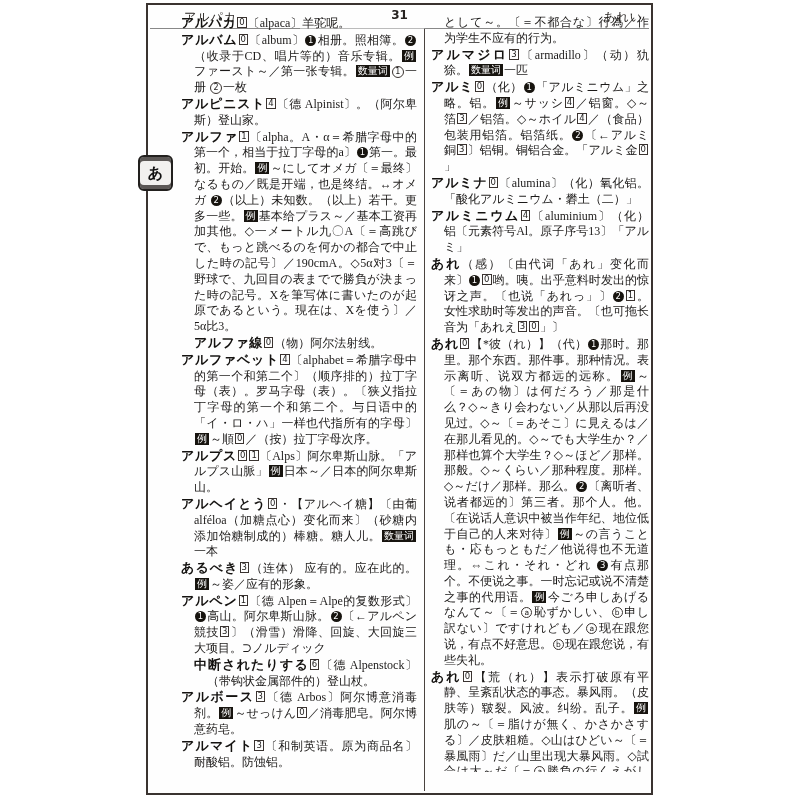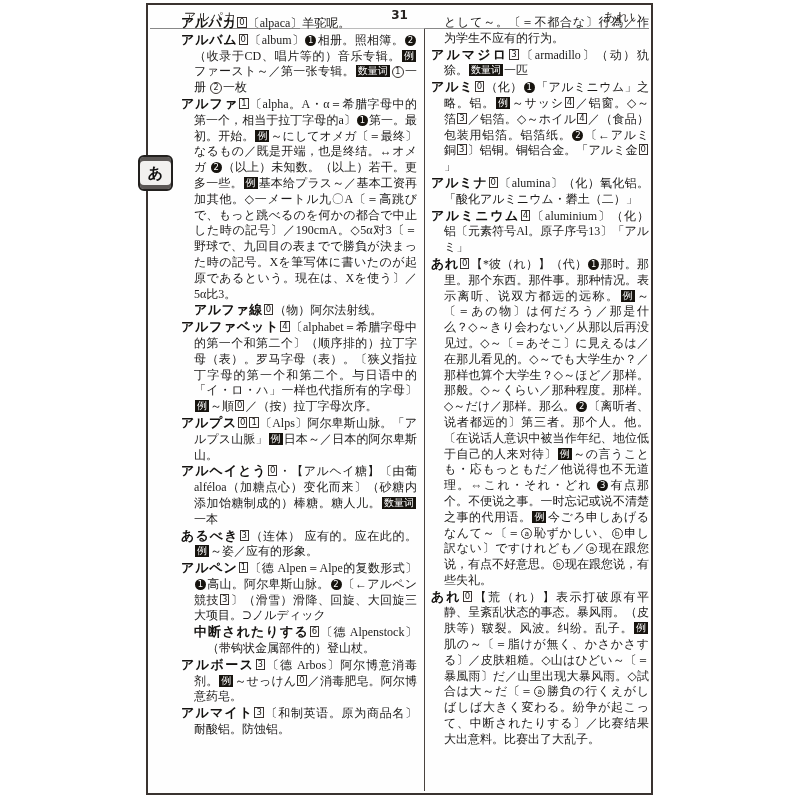--- a/index.html
+++ b/index.html
@@ -59,36 +59,38 @@
   <span class="pn">31</span>
   <span class="gr">あれい</span>
 </div>
 <div class="hdr-rule"></div>
 
 <div class="col-divider"></div>
 
 <div class="col left" id="col-left">
     <p class="entry"><span class="hw">アルパカ</span><span class="tk-b">0</span>〔alpaca〕羊驼呢。</p>
     <p class="entry"><span class="hw">アルバム</span><span class="tk-b">0</span>〔album〕<span class="tk-c">1</span>相册。照相簿。<span class="tk-c">2</span>（收录于CD、唱片等的）音乐专辑。<span class="tk-r">例</span>ファースト～／第一张专辑。<span class="tk-r">数量词</span><span class="tk-o">1</span>一册 <span class="tk-o">2</span>一枚</p>
+    <p class="entry"><span class="hw">アルピニスト</span><span class="tk-b">4</span>〔德 Alpinist〕。（阿尔卑斯）登山家。</p>
     <p class="entry"><span class="hw">アルファ</span><span class="tk-b">1</span>〔alpha。Α・α＝希腊字母中的第一个，相当于拉丁字母的a〕<span class="tk-c">1</span>第一。最初。开始。<span class="tk-r">例</span>～にしてオメガ〔＝最终〕なるもの／既是开端，也是终结。↔オメガ <span class="tk-c">2</span>（以上）未知数。（以上）若干。更多一些。<span class="tk-r">例</span>基本给プラス～／基本工资再加其他。◇一メートル九〇A〔＝高跳びで、もっと跳べるのを何かの都合で中止した時の記号〕／190cmA。◇5α对3〔＝野球で、九回目の表までで勝負が決まった時の記号。Xを筆写体に書いたのが起原であるという。現在は、Xを使う〕／5α比3。</p>
     <p class="entry sub"><span class="hw">アルファ線</span><span class="tk-b">0</span>（物）阿尔法射线。</p>
     <p class="entry"><span class="hw">アルファベット</span><span class="tk-b">4</span>〔alphabet＝希腊字母中的第一个和第二个〕（顺序排的）拉丁字母（表）。罗马字母（表）。〔狭义指拉丁字母的第一个和第二个。与日语中的「イ・ロ・ハ」一样也代指所有的字母〕<span class="tk-r">例</span>～順<span class="tk-b">0</span>／（按）拉丁字母次序。</p>
     <p class="entry"><span class="hw">アルプス</span><span class="tk-b">0</span><span class="tk-b">1</span>〔Alps〕阿尔卑斯山脉。「アルプス山脈」<span class="tk-r">例</span>日本～／日本的阿尔卑斯山。</p>
     <p class="entry"><span class="hw">アルヘイとう</span><span class="tk-b">0</span>・【アルヘイ糖】〔由葡alféloa（加糖点心）变化而来〕（砂糖内添加饴糖制成的）棒糖。糖人儿。<span class="tk-r">数量词</span>一本</p>
     <p class="entry"><span class="hw">あるべき</span><span class="tk-b">3</span>（连体） 应有的。应在此的。<span class="tk-r">例</span>～姿／应有的形象。</p>
     <p class="entry"><span class="hw">アルペン</span><span class="tk-b">1</span>〔德 Alpen＝Alpe的复数形式〕<span class="tk-c">1</span>高山。阿尔卑斯山脉。<span class="tk-c">2</span>〔←アルペン競技<span class="tk-b">3</span>〕（滑雪）滑降、回旋、大回旋三大项目。⊃ノルディック</p>
     <p class="entry sub"><span class="hw">中断されたりする</span><span class="tk-b">6</span>〔德 Alpenstock〕（带钩状金属部件的）登山杖。</p>
     <p class="entry"><span class="hw">アルボース</span><span class="tk-b">3</span>〔德 Arbos〕阿尔博意消毒剂。<span class="tk-r">例</span>～せっけん<span class="tk-b">0</span>／消毒肥皂。阿尔博意药皂。</p>
     <p class="entry"><span class="hw">アルマイト</span><span class="tk-b">3</span>〔和制英语。原为商品名〕耐酸铝。防蚀铝。</p>
   </div>
 <div class="col right" id="col-right">
     <p class="entry cont">として～。〔＝不都合な〕行為／作为学生不应有的行为。</p>
     <p class="entry"><span class="hw">アルマジロ</span><span class="tk-b">3</span>〔armadillo〕（动）犰狳。<span class="tk-r">数量词</span>一匹</p>
     <p class="entry"><span class="hw">アルミ</span><span class="tk-b">0</span>（化）<span class="tk-c">1</span>「アルミニウム」之略。铝。<span class="tk-r">例</span>～サッシ<span class="tk-b">4</span>／铝窗。◇～箔<span class="tk-b">3</span>／铝箔。◇～ホイル<span class="tk-b">4</span>／（食品）包装用铝箔。铝箔纸。<span class="tk-c">2</span>〔←アルミ銅<span class="tk-b">3</span>〕铝铜。铜铝合金。「アルミ金<span class="tk-b">0</span>」</p>
     <p class="entry"><span class="hw">アルミナ</span><span class="tk-b">0</span>〔alumina〕（化）氧化铝。「酸化アルミニウム・礬土（二）」</p>
     <p class="entry"><span class="hw">アルミニウム</span><span class="tk-b">4</span>〔aluminium〕（化）铝〔元素符号Al。原子序号13〕「アルミ」</p>
+    <p class="entry"><span class="hw">あれ</span>（感）〔由代词「あれ」变化而来〕<span class="tk-c">1</span><span class="tk-b">0</span>哟。咦。出乎意料时发出的惊讶之声。〔也说「あれっ」〕<span class="tk-c">2</span><span class="tk-b">1</span>。女性求助时等发出的声音。〔也可拖长音为「あれえ<span class="tk-b">3</span><span class="tk-b">0</span>」〕</p>
     <p class="entry"><span class="hw">あれ</span><span class="tk-b">0</span>【*彼（れ）】（代）<span class="tk-c">1</span>那时。那里。那个东西。那件事。那种情况。表示离听、说双方都远的远称。<span class="tk-r">例</span>～〔＝あの物〕は何だろう／那是什么？◇～きり会わない／从那以后再没见过。◇～〔＝あそこ〕に見えるは／在那儿看见的。◇～でも大学生か？／那样也算个大学生？◇～ほど／那样。那般。◇～くらい／那种程度。那样。◇～だけ／那样。那么。<span class="tk-c">2</span>〔离听者、说者都远的〕第三者。那个人。他。〔在说话人意识中被当作年纪、地位低于自己的人来对待〕<span class="tk-r">例</span>～の言うことも・応もっともだ／他说得也不无道理。⇔これ・それ・どれ <span class="tk-c">3</span>有点那个。不便说之事。一时忘记或说不清楚之事的代用语。<span class="tk-r">例</span>今ごろ申しあげるなんて～〔＝<span class="tk-a">a</span>恥ずかしい、<span class="tk-a">b</span>申し訳ない〕ですけれども／<span class="tk-a">a</span>现在跟您说，有点不好意思。<span class="tk-a">b</span>现在跟您说，有些失礼。</p>
     <p class="entry"><span class="hw">あれ</span><span class="tk-b">0</span>【荒（れ）】表示打破原有平静、呈紊乱状态的事态。暴风雨。（皮肤等）皲裂。风波。纠纷。乱子。<span class="tk-r">例</span>肌の～〔＝脂けが無く、かさかさする〕／皮肤粗糙。◇山はひどい～〔＝暴風雨〕だ／山里出现大暴风雨。◇試合は大～だ〔＝<span class="tk-a">a</span>勝負の行くえがしばしば大きく変わる。紛争が起こって、中断されたりする〕／比赛结果大出意料。比赛出了大乱子。</p>
   </div>
 
 <div class="kana-tab">
   <span>あ</span>
 </div>
 
 </body></html>

